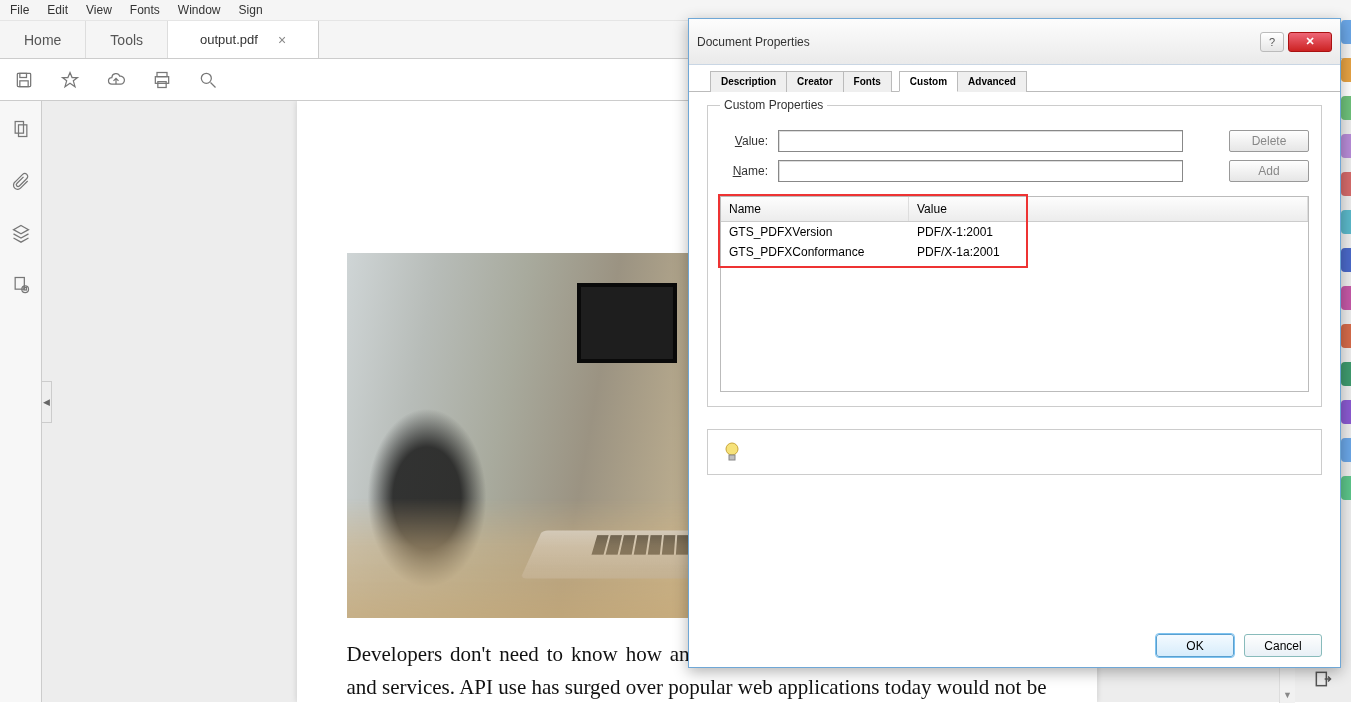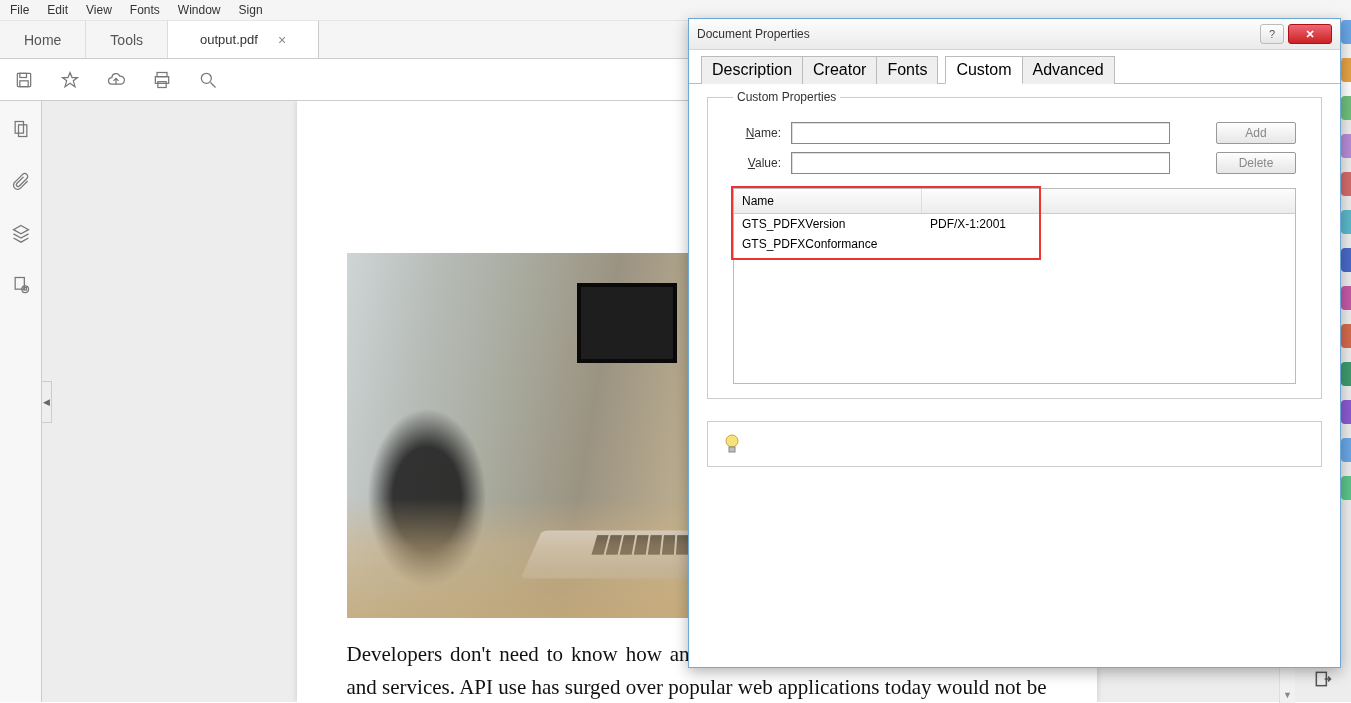--- a/index.html
+++ b/index.html
@@ -50,31 +50,31 @@
 
 
 .colorstrip { position: absolute; right: 0; top: 20px; width: 10px; display: flex; flex-direction: column; gap: 14px; }
 .colorstrip div { height: 24px; border-top-left-radius: 4px; border-bottom-left-radius: 4px; }
 
 .exporticon { position: absolute; right: 18px; bottom: 10px; }
 .exporticon svg { width: 20px; height: 20px; stroke: #555; fill: none; stroke-width: 1.8; }
 
 
 .dialog { position: absolute; left: 688px; top: 18px; width: 653px; height: 650px; background: #fff; border: 1px solid #6fa7d6; box-shadow: 0 4px 14px rgba(0,0,0,0.3); }
-.dialog .titlebar { height: 31px; background: linear-gradient(180deg,#fdfdfd,#eaeaea); border-bottom: 1px solid #c9d6e4; display: flex; align-items: center; padding: 0 8px; font-size: 12px; color: #333; }
+.dialog .titlebar { height: 46px; background: linear-gradient(180deg,#fdfdfd,#eaeaea); border-bottom: 1px solid #c9d6e4; display: flex; align-items: center; padding: 0 8px; font-size: 12px; color: #333; }
 .dialog .titlebar .flex { flex: 1; }
 .dialog .closebtn { width: 44px; height: 20px; background: linear-gradient(180deg,#e67,#c22); border: 1px solid #a11; border-radius: 3px; display: flex; align-items: center; justify-content: center; color: #fff; font-size: 11px; font-weight: bold; }
 .dialog .helpbtn { width: 24px; height: 20px; margin-right: 4px; border: 1px solid #bbb; border-radius: 3px; background: linear-gradient(180deg,#fff,#e6e6e6); display: flex; align-items: center; justify-content: center; font-size: 11px; color: #555; }
 
-.dialog .tabs { display: flex; padding: 6px 12px 0; gap: 0; border-bottom: 1px solid #bbb; font-size: 16px; }
+.dialog .tabs { display: flex; padding: 6px 21px 0; gap: 0; border-bottom: 1px solid #bbb; font-size: 10px; font-weight: bold; }
 .dialog .tab { padding: 4px 10px; border: 1px solid #bbb; border-bottom: none; background: #efefef; margin-right: -1px; margin-bottom: -1px; }
 .dialog .tab.active { background: #fff; position: relative; z-index: 2; border-bottom: 1px solid #fff; margin-left: 8px; }
 
 .dialog .content { padding: 6px 18px 12px; font-size: 12px; }
-.dialog fieldset { border: 1px solid #ccc; padding: 10px 25px 14px; }
+.dialog fieldset { border: 1px solid #ccc; padding: 10px 12px 14px; }
 .dialog legend { font-size: 12px; padding: 0 4px; color: #333; }
 .frow { display: flex; align-items: center; margin: 8px 0; gap: 10px; }
 .flabel { width: 48px; text-align: right; color: #333; }
 .flabel u { text-decoration: underline; }
 .finput { flex: 1; height: 22px; border: 1px solid #888; background: #fff; box-shadow: inset 1px 1px 0 #ddd; }
 .dbtn { width: 80px; height: 22px; border: 1px solid #999; background: linear-gradient(180deg,#fefefe,#e6e6e6); font-size: 12px; color: #888; border-radius: 2px; margin-left: 36px; }
 
 .proptable { border: 1px solid #bbb; margin-top: 14px; height: 196px; background: #fff; }
 .redbox { position: absolute; border: 2px solid #e33; pointer-events: none; }
 .ptheader { display: flex; background: linear-gradient(180deg,#fdfdfd,#ececec); border-bottom: 1px solid #ccc; font-size: 12px; }
@@ -261,48 +261,54 @@
     <div class="tab">Fonts</div>
     <div class="tab active">Custom</div>
     <div class="tab">Advanced</div>
   </div>
 
   <div class="content">
     <fieldset>
       <legend>Custom Properties</legend>
 
       <div class="frow">
+        <div class="flabel"><u>V</u>alue:</div>
+        <input class="finput" value="" style="">
+        <button class="dbtn">Delete</button>
+      </div>
+      <div class="frow">
         <div class="flabel"><u>N</u>ame:</div>
         <input class="finput" value="" style="">
         <button class="dbtn">Add</button>
       </div>
-      <div class="frow">
-        <div class="flabel"><u>V</u>alue:</div>
-        <input class="finput" value="" style="">
-        <button class="dbtn">Delete</button>
-      </div>
 
       <div style="position:relative;">
         <div class="proptable">
           <div class="ptheader">
             <div class="col1">Name</div>
+            <div class="col2">Value</div>
           </div>
           <div class="ptrow">
             <div class="col1">GTS_PDFXVersion</div>
             <div class="col2">PDF/X-1:2001</div>
           </div>
           <div class="ptrow">
             <div class="col1">GTS_PDFXConformance</div>
+            <div class="col2">PDF/X-1a:2001</div>
           </div>
         </div>
         <div class="redbox" style="left:-2px; top:-2px; width:310px; height:74px;"></div>
       </div>
     </fieldset>
 
     <div class="infobox">
       <svg class="bulb" viewBox="0 0 24 24">
           <circle cx="12" cy="9" r="6" fill="#f6e27a" stroke="#caa63a"></circle>
           <rect x="9" y="15" width="6" height="5" fill="#bfbfbf" stroke="#888"></rect>
         </svg>
     </div>
   </div>
 
+  <div class="dlgfooter">
+    <button class="primary">OK</button>
+    <button>Cancel</button>
+  </div>
 </div>
 
 </body></html>

